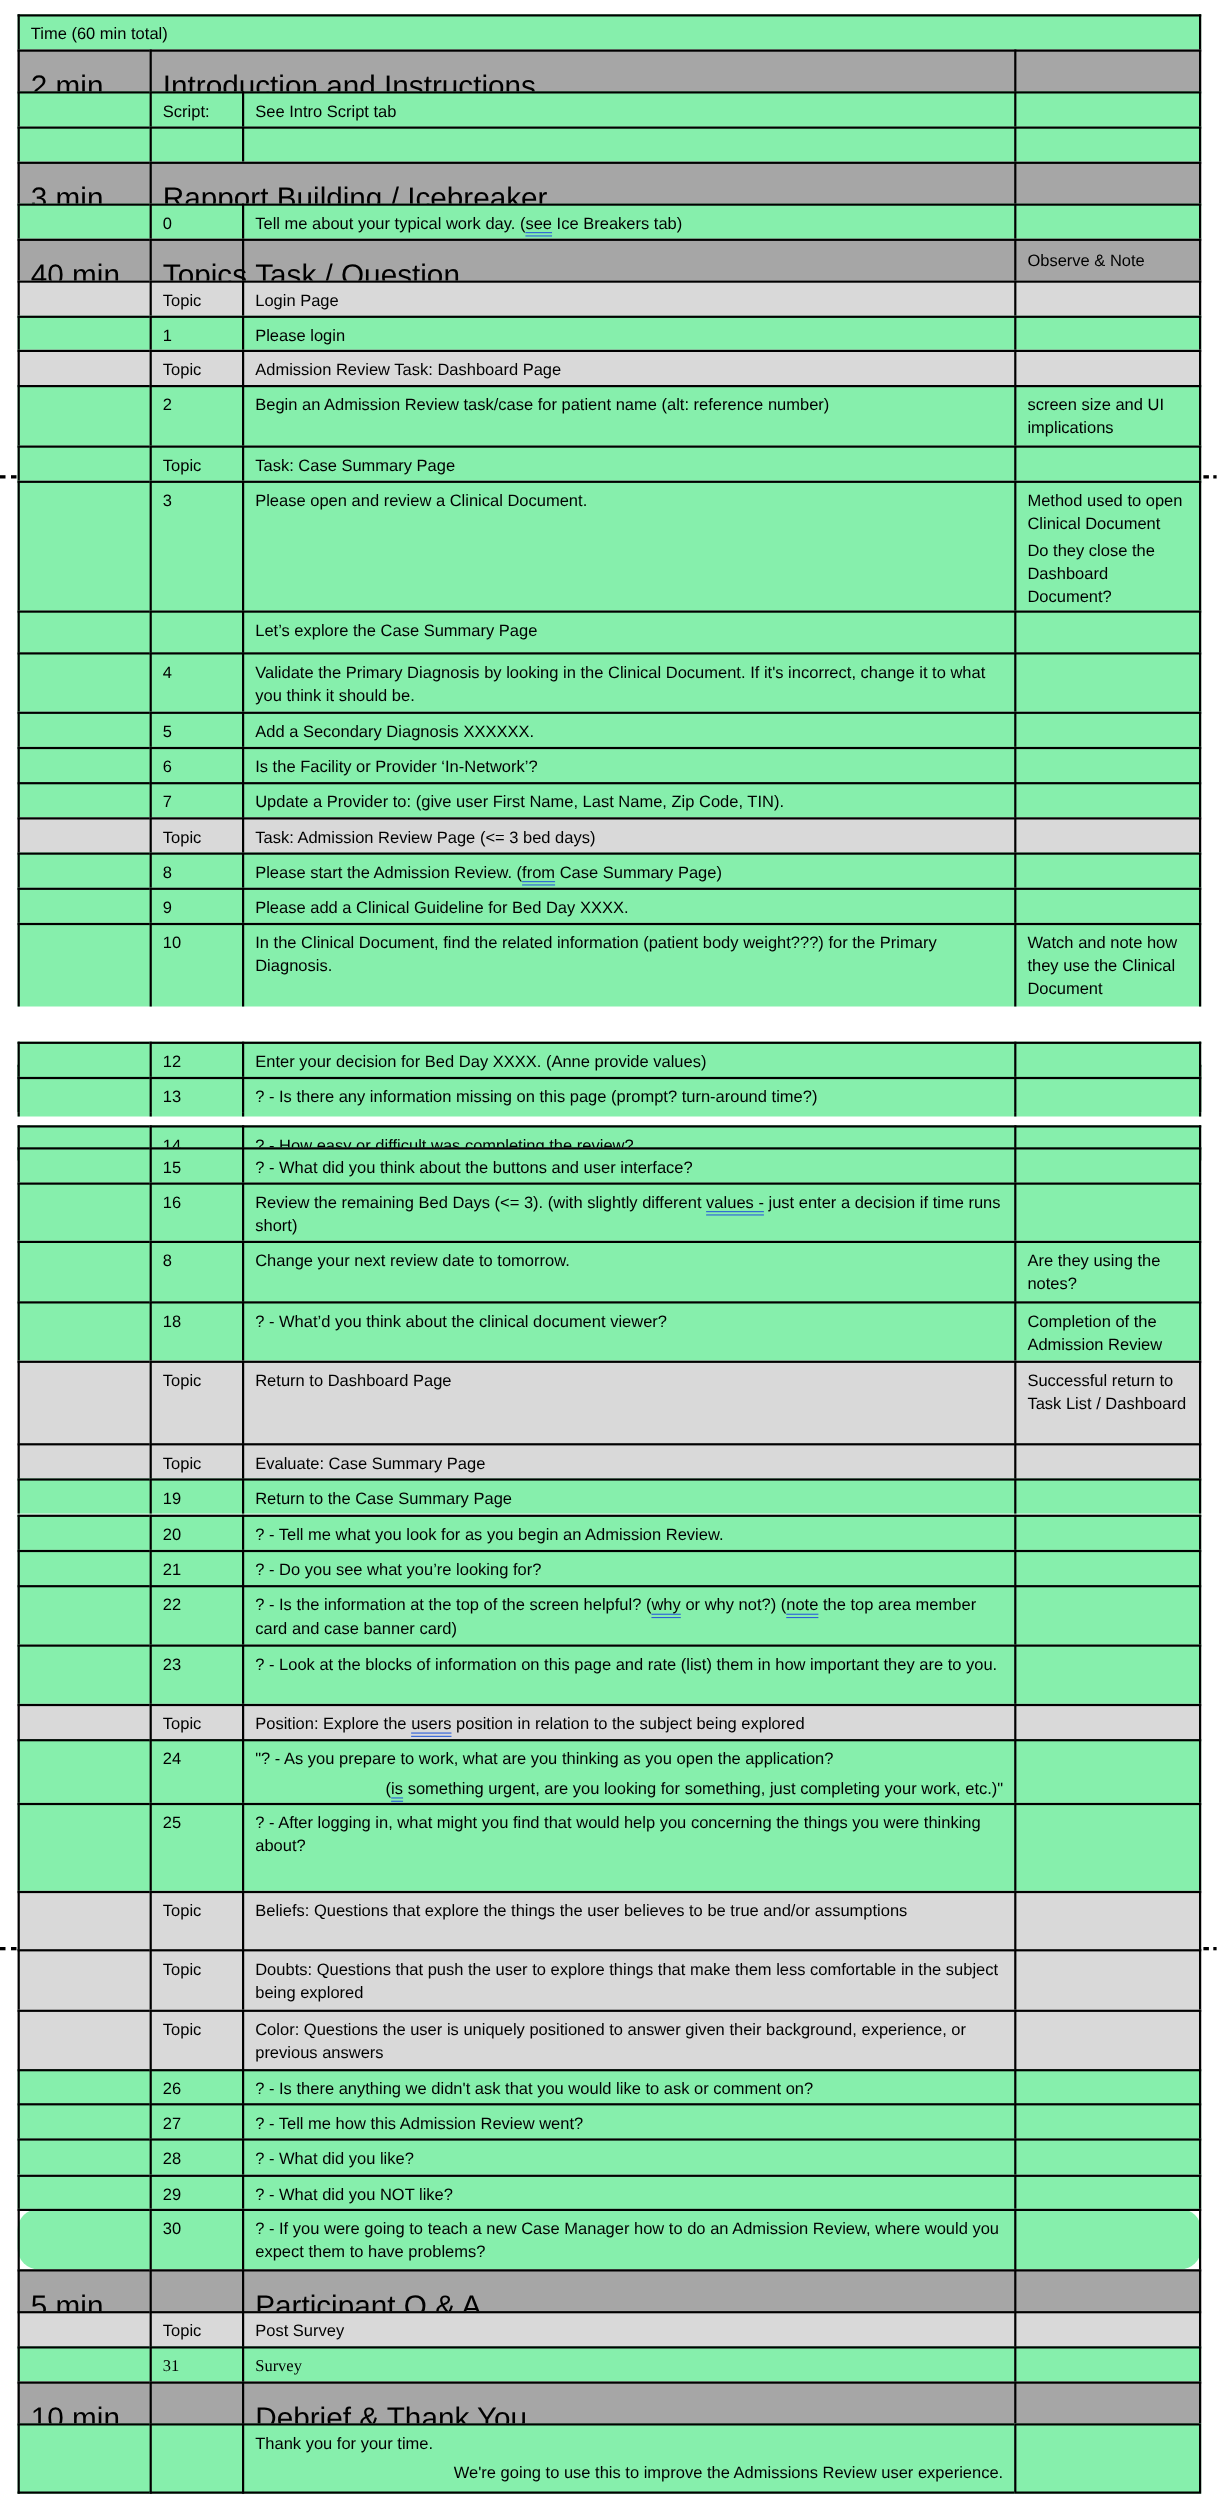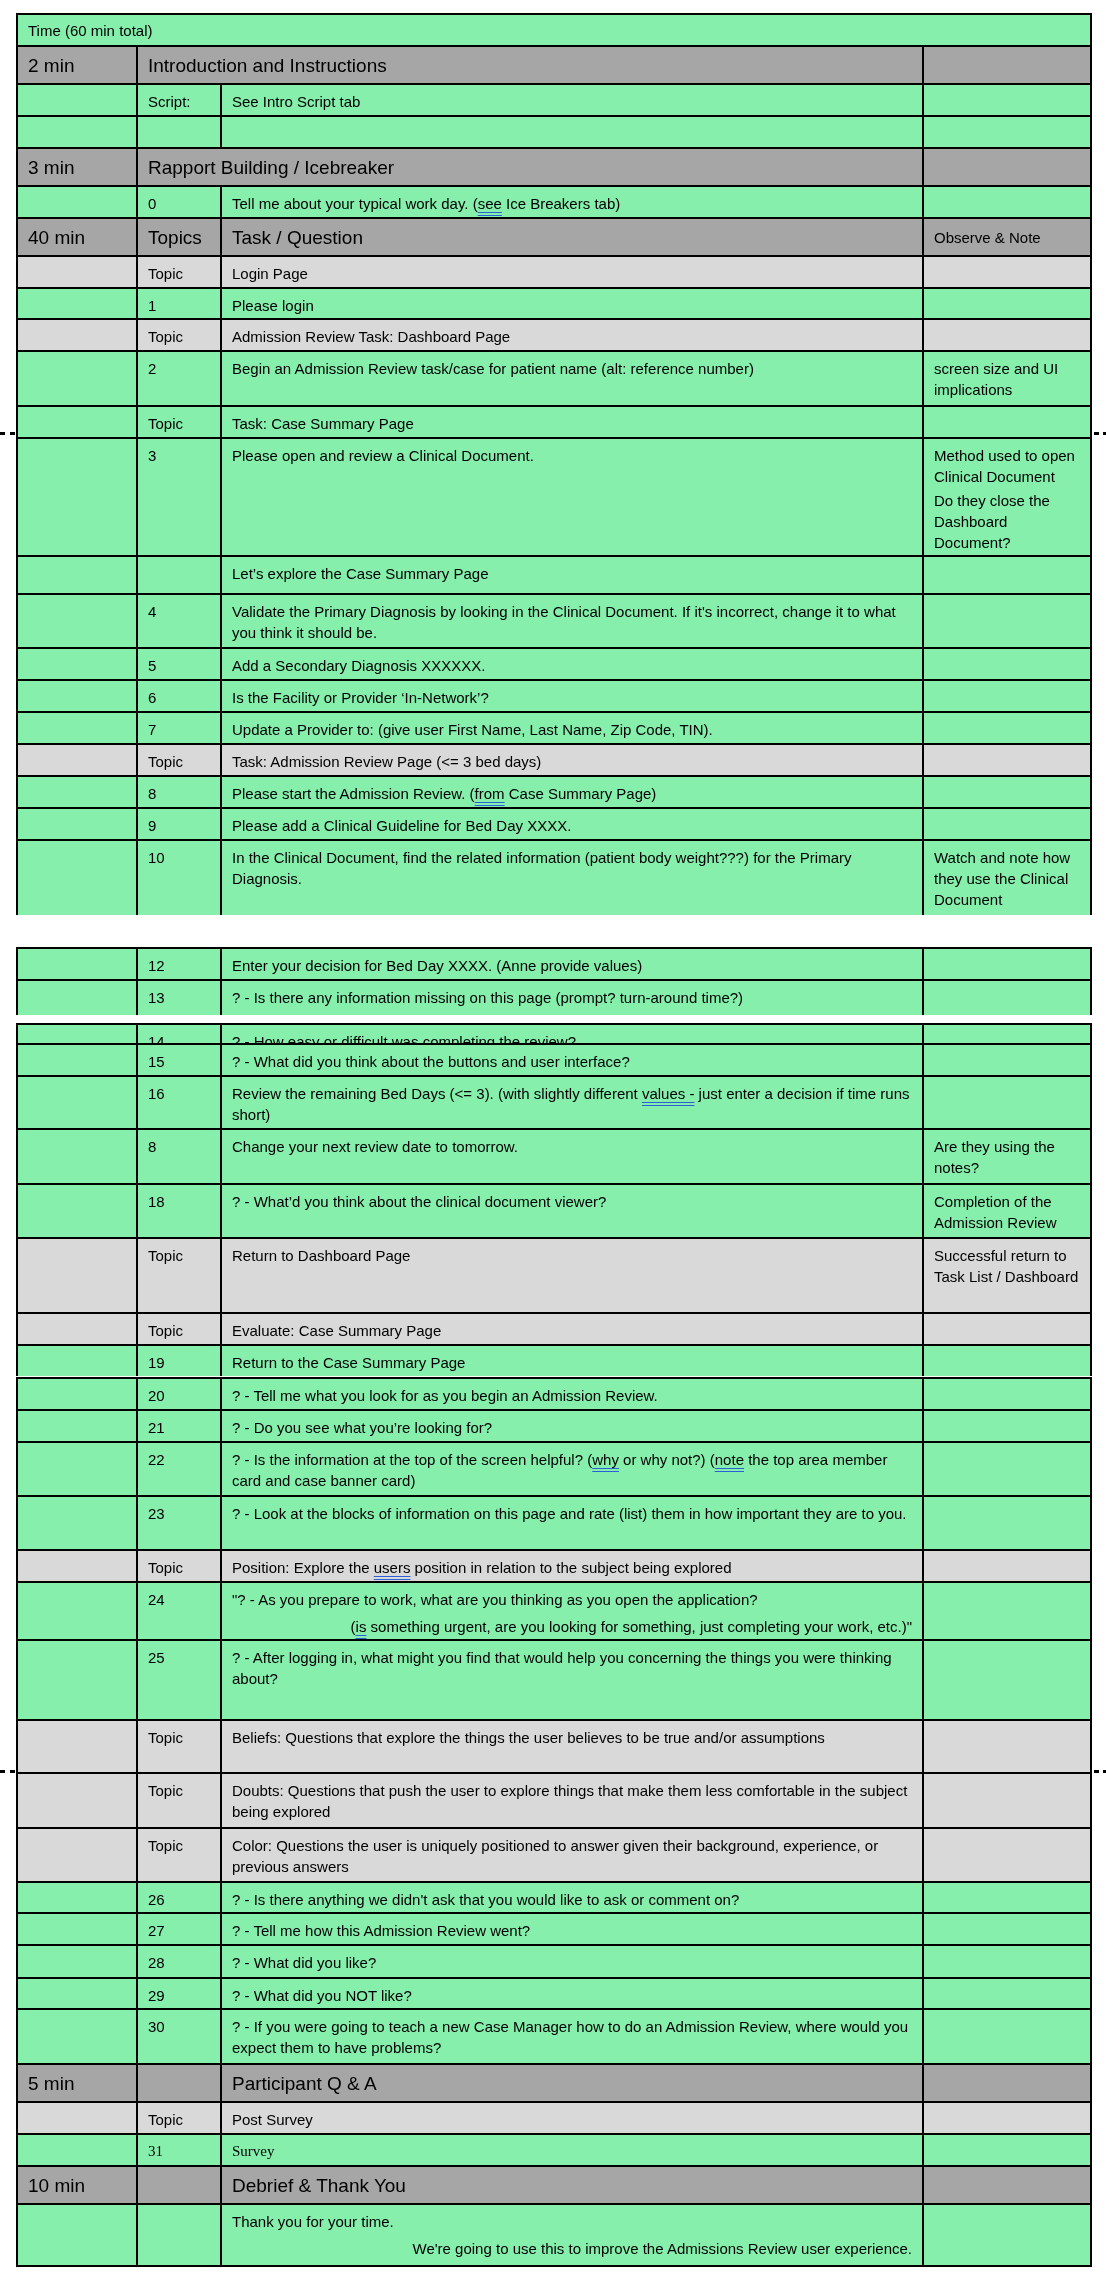--- a/index.html
+++ b/index.html
@@ -11,21 +11,21 @@
           border-left:2px solid #000; border-top:2px solid #000;
           padding:6px 10px 0 10px; font-size:15px; line-height:21px; }
   .row.last .cell { border-bottom:2px solid #000; }
   .c1 { left:0; width:120px; }
   .c2 { left:120px; width:84px; }
   .c3 { left:204px; width:702px; }
   .c4 { left:906px; width:170px; border-right:2px solid #000; }
   .c23 { left:120px; width:786px; }
   .call { left:0; width:1076px; border-right:2px solid #000; }
   .section { background:#a6a6a6; }
-  .section .cell { font-size:19px; line-height:26px; padding-top:6px; }
+  .section .cell { font-size:27px; line-height:26px; padding-top:18px; }
   .section .c4 { font-size:15px; line-height:21px; padding-top:8px; }
   .topic { background:#d9d9d9; }
   .plain { background:#86efac; }
   .title-row .cell { font-size:15px; padding-top:5px; }
   .c4 .line { display:block; }
   .c4 .line + .line { margin-top:3px; }
   .c3 .line { display:block; }
   .c3.gap .line + .line { margin-top:6px;text-align:right; }
   .gram { text-decoration: underline double #2b5fd9; text-underline-offset:3px; }
   .pb { position:absolute; height:3px; }
@@ -327,21 +327,21 @@
         <div class="cell c2">28</div>
         <div class="cell c3">? - What did you like?</div>
         <div class="cell c4"></div>
       </div>
       <div class="row plain" style="top: 1964px; height: 31px;">
         <div class="cell c1"></div>
         <div class="cell c2">29</div>
         <div class="cell c3">? - What did you NOT like?</div>
         <div class="cell c4"></div>
       </div>
-      <div class="row plain" style="top: 1995px; height: 55px;">
+      <div class="row plain" style="top: 1995px; height: 55px; border-radius: 19px;">
         <div class="cell c1"></div>
         <div class="cell c2">30</div>
         <div class="cell c3">? - If you were going to teach a new Case Manager how to do an Admission Review, where would you expect them to have problems?</div>
         <div class="cell c4"></div>
       </div>
     </div>
 
   <div class="row section" style="top:2050px;height:38px">
     <div class="cell c1">5 min</div>
     <div class="cell c2"></div>

